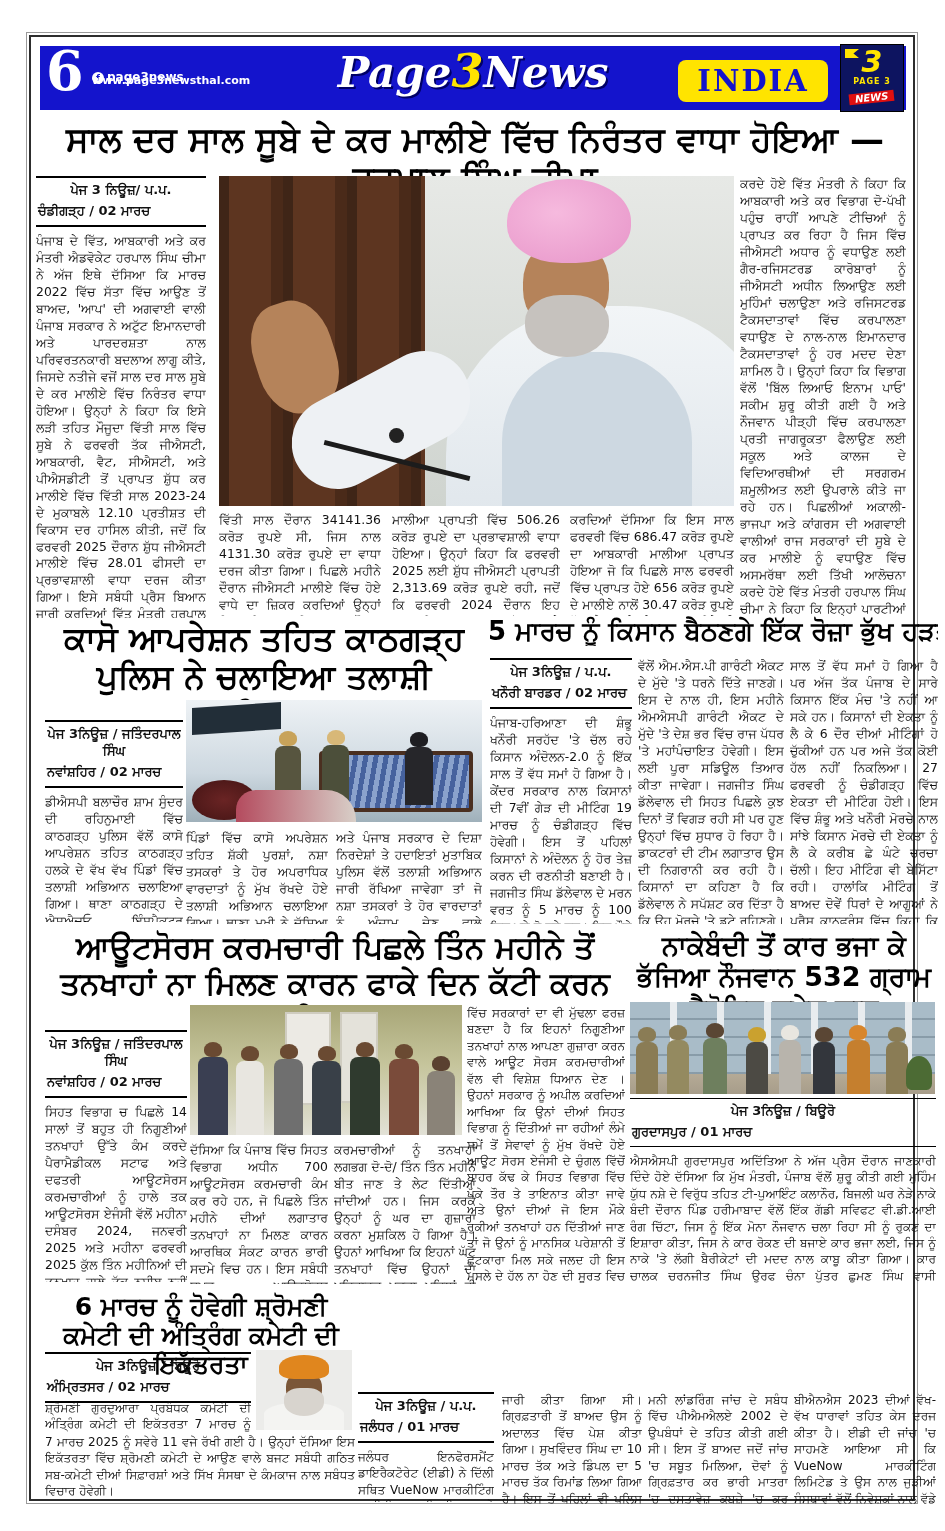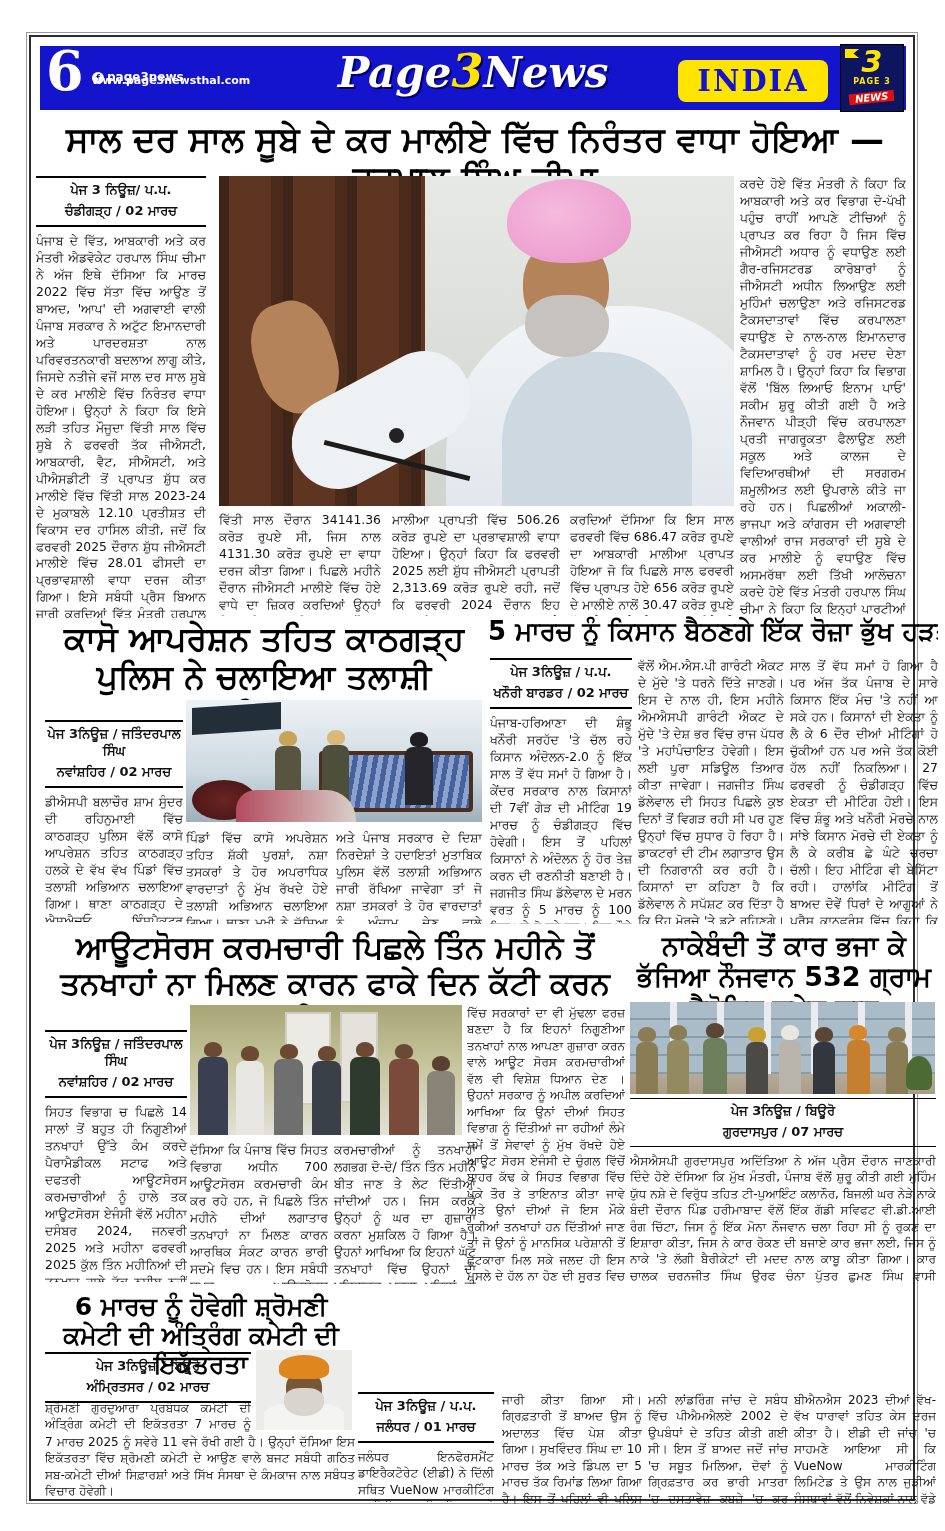--- a/index.html
+++ b/index.html
@@ -25,21 +25,21 @@
   .logo-flag{position:absolute;left:4px;top:4px;width:14px;height:9px;background:#ffe400;clip-path:polygon(0 0,100% 0,60% 50%,100% 100%,0 100%);}
   .logo-3{font-size:30px;font-weight:bold;color:#ffe400;font-style:italic;line-height:30px;margin-top:2px;}
   .logo-page3{font-size:8px;font-weight:bold;color:#ffe400;letter-spacing:1px;}
   .logo-news{display:inline-block;margin-top:2px;background:#e01010;color:#fff;font-size:10px;font-style:italic;font-weight:bold;padding:0 6px;transform:rotate(-6deg);}
 
   
   .headline{position:absolute;font-weight:bold;color:#000;line-height:1.16;}
   .col{position:absolute;font-size:12.4px;line-height:1.37;text-align:justify;overflow:hidden;}
   .byline{border-top:2px solid #000;border-bottom:2px solid #000;padding:4px 2px 5px 2px;margin-bottom:6px;font-weight:bold;font-size:13px;line-height:1.3;}
   .byline .src{display:block;text-align:center;}
-  .byline .plc{display:block;text-align:center;margin-top:4px;}
+  .byline .plc{display:block;text-align:left;margin-top:4px;}
   .photo{position:absolute;overflow:hidden;background:#9a9a9a;}
 
   
   .p1-wood{position:absolute;left:0;top:0;width:40%;height:100%;background:repeating-linear-gradient(90deg,#3f2517 0 10px,#5d3520 10px 52px,#4a2a19 52px 64px);}
   .p1-wall{position:absolute;left:40%;top:0;right:0;height:100%;background:linear-gradient(180deg,#e7e9e6,#cfd4cf);}
   .p1-chair{position:absolute;right:2%;bottom:0;width:90px;height:150px;background:#8a4526;border-radius:10px 10px 0 0;}
   .p1-body{position:absolute;left:44%;bottom:-50px;width:330px;height:250px;background:linear-gradient(180deg,#f2f5f7,#dde4ea);border-radius:150px 150px 0 0;}
   .p1-vest{position:absolute;left:55%;bottom:-16px;width:190px;height:170px;background:#cdd8e1;border-radius:90px 90px 0 0;}
   .p1-head{position:absolute;left:59%;top:19%;width:86px;height:94px;background:#b5835a;border-radius:46%;}
   .p1-beard{position:absolute;left:59.5%;top:36%;width:84px;height:62px;background:#c6c2be;border-radius:42% 42% 50% 50%;}
@@ -204,21 +204,21 @@
     <div class="fig" style="--t:#e8e6e0;left:49%;bottom:0;width:22px;height:54px;background:#b8b4ac;"></div>
     <div class="fig" style="--t:#5a4634;left:60%;bottom:0;width:22px;height:52px;background:#33363c;"></div>
     <div class="fig" style="--t:#d8862c;left:71%;bottom:0;width:23px;height:54px;background:#c57f2e;"></div>
     <div class="fig" style="--t:#8a7c55;left:84%;bottom:0;width:22px;height:52px;background:#8a7c55;"></div>
     <div class="p4-plant"></div>
   </div>
 
   <div class="col" style="left:630px;top:1098px;width:306px;height:186px;font-size:12px;">
     <div class="byline" style="border-top:1px solid #000;border-bottom:1px solid #000;">
       <span class="src">ਪੇਜ 3ਨਿਊਜ਼ / ਬਿਊਰੋ</span>
-      <span class="plc">ਗੁਰਦਾਸਪੁਰ / 07 ਮਾਰਚ</span>
+      <span class="plc">ਗੁਰਦਾਸਪੁਰ / 01 ਮਾਰਚ</span>
     </div>
     <span>ਐਸਐਸਪੀ ਗੁਰਦਾਸਪੁਰ ਅਦਿੱਤਿਆ ਨੇ ਅੱਜ ਪ੍ਰੈਸ ਦੌਰਾਨ ਜਾਣਕਾਰੀ ਦਿੰਦੇ ਹੋਏ ਦੱਸਿਆ ਕਿ ਮੁੱਖ ਮੰਤਰੀ, ਪੰਜਾਬ ਵੱਲੋਂ ਸ਼ੁਰੂ ਕੀਤੀ ਗਈ ਮੁਹਿੰਮ ਯੁੱਧ ਨਸ਼ੇ ਦੇ ਵਿਰੁੱਧ ਤਹਿਤ ਟੀ-ਪੁਆਇੰਟ ਕਲਾਨੌਰ, ਬਿਜਲੀ ਘਰ ਨੇੜੇ ਨਾਕੇ ਬੰਦੀ ਦੌਰਾਨ ਪਿੰਡ ਹਰੀਮਾਬਾਦ ਵੱਲੋਂ ਇੱਕ ਗੱਡੀ ਸਵਿਫਟ ਵੀ.ਡੀ.ਆਈ ਰੰਗ ਚਿੱਟਾ, ਜਿਸ ਨੂੰ ਇੱਕ ਮੋਨਾ ਨੌਜਵਾਨ ਚਲਾ ਰਿਹਾ ਸੀ ਨੂੰ ਰੁਕਣ ਦਾ ਇਸ਼ਾਰਾ ਕੀਤਾ, ਜਿਸ ਨੇ ਕਾਰ ਰੋਕਣ ਦੀ ਬਜਾਏ ਕਾਰ ਭਜਾ ਲਈ, ਜਿਸ ਨੂੰ ਨਾਕੇ 'ਤੇ ਲੱਗੀ ਬੈਰੀਕੇਟਾਂ ਦੀ ਮਦਦ ਨਾਲ ਕਾਬੂ ਕੀਤਾ ਗਿਆ।</span>
     <span>ਕਾਰ ਚਾਲਕ ਚਰਨਜੀਤ ਸਿੰਘ ਉਰਫ ਚੰਨਾ ਪੁੱਤਰ ਛੁਮਣ ਸਿੰਘ ਵਾਸੀ ਹਰੀਮਾਬਾਦ ਥਾਣਾ ਕੋਟਲੀ ਸੂਰਤ ਮੱਲੀ ਨੂੰ ਮੌਕੇ 'ਤੇ ਗ੍ਰਿਫ਼ਤਾਰ ਕਰ ਕੇ ਉਸ ਪਾਸੋਂ 532 ਗ੍ਰਾਮ ਹੈਰੋਇਨ ਸਮੇਤ ਚੋਰੀ ਸਵਿਫਟ ਕਾਰ ਬਰਾਮਦ ਕੀਤੀ ਗਈ। ਜਿਸ 'ਤੇ ਚਰਨਜੀਤ ਸਿੰਘ ਉਰਫ ਚੰਨਾ ਪੁੱਤਰ ਛੁਮਣ ਸਿੰਘ ਵਾਸੀ ਹਰੀਮਾਬਾਦ ਥਾਣਾ ਕੋਟਲੀ ਸੂਰਤ ਦੇ ਖਿਲਾਫ ਐਨ.ਡੀ.ਪੀ.ਐਸ ਐਕਟ ਥਾਣਾ ਕਲਾਨੌਰ ਦਰਜ ਰਜਿਸਟਰ ਕੀਤਾ ਗਿਆ ਹੈ।</span>
   </div>
 
   <div class="headline" style="left:45px;top:1292px;width:312px;font-size:25px;text-align:center;">6 ਮਾਰਚ ਨੂੰ ਹੋਵੇਗੀ ਸ਼੍ਰੋਮਣੀ ਕਮੇਟੀ ਦੀ ਅੰਤ੍ਰਿੰਗ ਕਮੇਟੀ ਦੀ ਇਕੱਤਰਤਾ</div>
 
   <div class="photo p5" style="left:256px;top:1350px;width:96px;height:80px;">
     <div class="p5-shoulders"></div>
     <div class="p5-face"></div>

